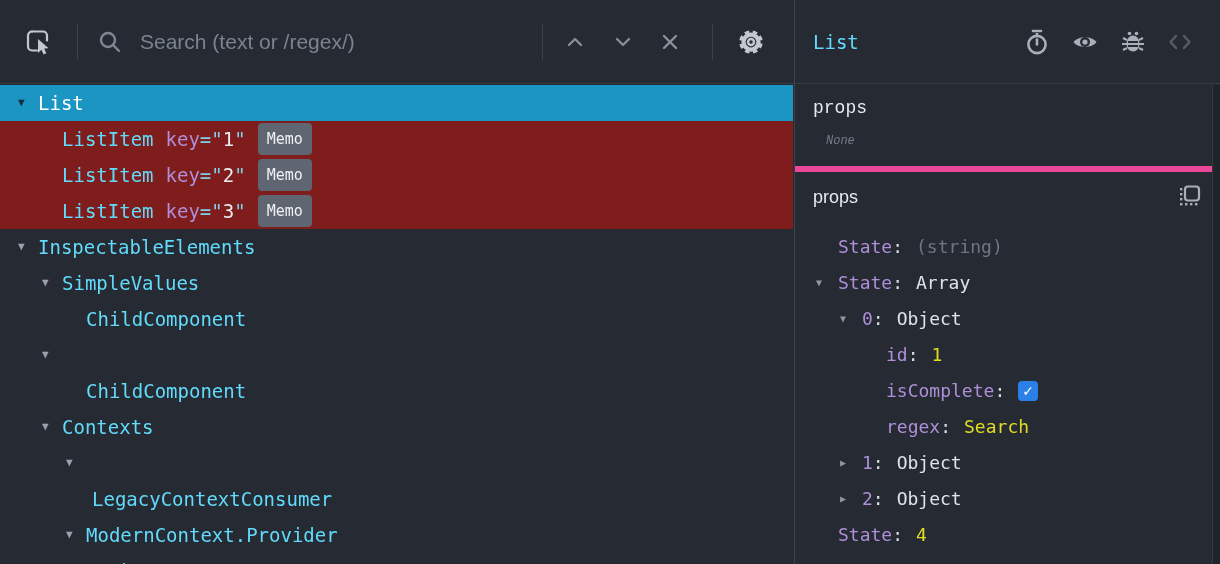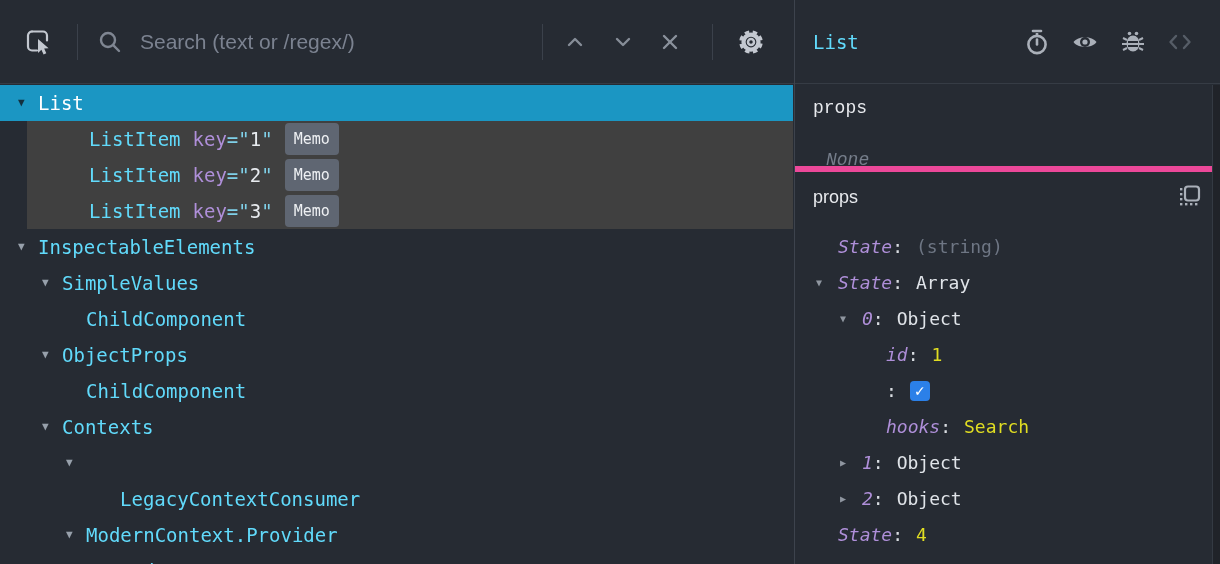--- a/index.html
+++ b/index.html
@@ -31,26 +31,26 @@
   
   .tree { position:absolute; top:85px; left:0; width:793px; bottom:0; overflow:hidden; }
   .trow {
     height:36px; line-height:36px; font-size:19px; display:flex; align-items:center;
     white-space:nowrap; cursor:pointer;
   }
   .trow .arrow {
     flex:none; width:22px; font-size:11px; color:#97a0ab; padding-left:2px;
   }
   .d0 { padding-left:16px; } .d1 { padding-left:40px; }
-  .d2 { padding-left:64px; } .d3 { padding-left:98px; }
+  .d2 { padding-left:64px; } .d3 { padding-left:70px; }
   .cname { color:#61dafb; }
   .trow.selected { background:#1b96c3; }
   .trow.selected .cname { color:#ffffff; }
   .trow.selected .arrow { color:#13303f; }
-  .trow.child-hl { background:#404040;margin-left:27px; }
+  .trow.child-hl { background:#7f1d1d; }
   .attr { margin-left:12px; }
   .aname { color:#af8fd9; }
   .punc { color:#7fd0e8; }
   .aval { color:#e8ebef; }
   .badge {
     margin-left:12px; background:#5f6672; color:#eef0f3;
     font-size:15px; line-height:normal; padding:7px 9px; border-radius:4px;
   }
 
   
@@ -62,30 +62,30 @@
   .rp-title { position:absolute; left:18px; top:50%; transform:translateY(-50%);
     font-size:19px; color:#61dafb; }
   .rp-icon { position:absolute; top:50%; transform:translateY(-50%); width:28px; height:28px; cursor:pointer; }
   .scroll-track {
     position:absolute; right:0; top:85px; bottom:0; width:8px;
     background:#202329; border-left:1px solid #343a43;
   }
   .props-section { position:relative; height:88px; border-bottom:6px solid #ec4899;
     font-family:Liberation Mono, monospace; }
   .sec-label { position:absolute; left:18px; top:14px; font-size:18px; color:#e8eaee; }
-  .none-val { position:absolute; left:31px; top:50px; font-size:18px; font-style:italic; color:#757d8a;margin-top:16px; }
+  .none-val { position:absolute; left:31px; top:50px; font-size:12px; font-style:italic; color:#757d8a; }
   .hooks-section { position:relative; height:391px; overflow:hidden; }
   .hooks-label { position:absolute; left:18px; top:15px; font-size:18px; color:#e8eaee;
     font-family:"Liberation Sans", sans-serif; }
   .hook-names-btn { position:absolute; right:18px; top:12px; width:24px; height:24px; cursor:pointer; }
   .hook-rows { position:absolute; top:57px; left:0; right:9px; }
   .hrow { height:36px; line-height:36px; font-size:18px; display:flex; align-items:center; white-space:nowrap; cursor:pointer; }
   .hrow .arrow { flex:none; width:22px; font-size:10px; color:#8f96a0; }
   .hi0 { padding-left:21px; } .hi1 { padding-left:45px; } .hi2 { padding-left:69px; }
-  .hname { color:#af8fd9;font-style:italic; }
+  .hname { color:#af8fd9; }
   .hcolon { color:#d9dde2; }
   .hval { margin-left:13px; }
   .v-muted { color:#6e7684; }
   .v-obj { color:#e0e4e9; }
   .v-yellow { color:#e0dd22; }
   .checkbox {
     margin-left:13px; width:20px; height:20px; border-radius:4px; background:#2b80e8;
     display:flex; align-items:center; justify-content:center;
     color:#ffffff; font-size:14px; font-family:"DejaVu Sans", sans-serif; cursor:pointer;
   }
@@ -172,21 +172,20 @@
       <div class="trow d1">
         <span class="arrow">▼</span>
         <span class="cname">SimpleValues</span>
       </div>
       <div class="trow d2">
         <span class="arrow"></span>
         <span class="cname">ChildComponent</span>
       </div>
       <div class="trow d1">
         <span class="arrow">▼</span>
-        <span class="cname">ObjectProps</span>
       </div>
       <div class="trow d2">
         <span class="arrow"></span>
         <span class="cname">ChildComponent</span>
       </div>
       <div class="trow d1">
         <span class="arrow">▼</span>
         <span class="cname">Contexts</span>
       </div>
       <div class="trow d2">
@@ -289,28 +288,29 @@
           <span class="hval v-obj">Object</span>
         </div>
         <div class="hrow hi2">
           <span class="arrow"></span>
           <span class="hname">id</span>
             <span class="hcolon">:</span>
           <span class="hval v-yellow">1</span>
         </div>
         <div class="hrow hi2">
           <span class="arrow"></span>
+          <span class="hname">isComplete</span>
             <span class="hcolon">:</span>
           <span class="checkbox">
               <span>✓</span>
             </span>
         </div>
         <div class="hrow hi2">
           <span class="arrow"></span>
-          <span class="hname">hooks</span>
+          <span class="hname">regex</span>
             <span class="hcolon">:</span>
           <span class="hval v-yellow">Search</span>
         </div>
         <div class="hrow hi1">
           <span class="arrow">▶</span>
           <span class="hname">1</span>
             <span class="hcolon">:</span>
           <span class="hval v-obj">Object</span>
         </div>
         <div class="hrow hi1">

